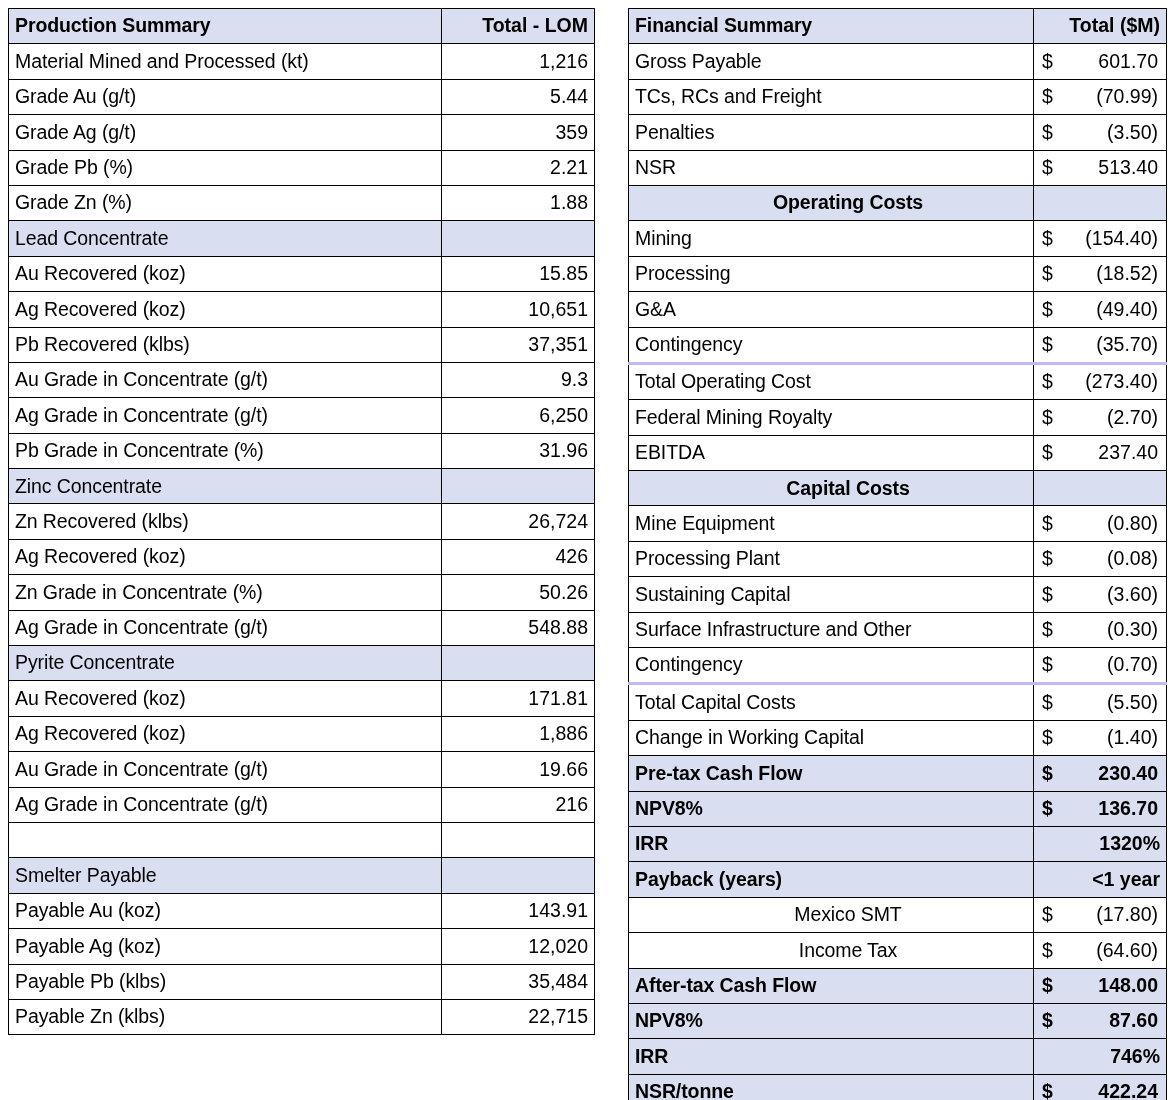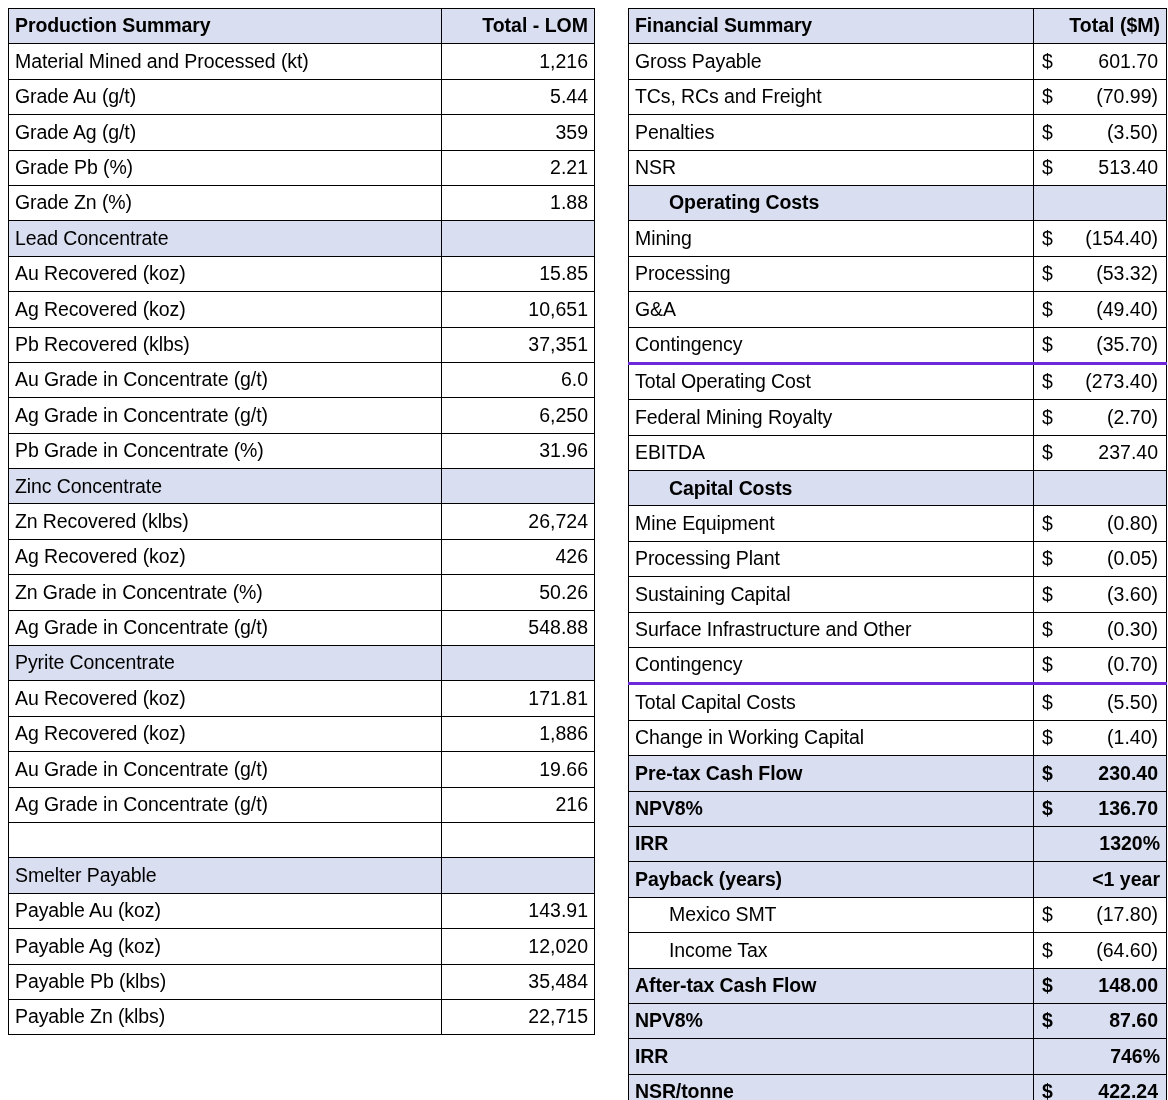--- a/index.html
+++ b/index.html
@@ -68,24 +68,24 @@
   
   tr.shaded > td { background: #d9def0; }
 
   
   tr.bold > td { font-weight: bold; }
 
   
   tr.header > td { background: #d9def0; font-weight: bold; }
 
   
-  td.label.right { text-align: left; padding-left: 40px; }
-
-  
-  tr.topline > td { border-top: 3px solid #6d28d9; }
+  td.label.right { text-align: center; padding-left: 40px; }
+
+  
+  tr.topline > td { border-top: 3px solid #c4b5fd; }
 
   
   td.money {
     padding: 0 8px 0 8px;
   }
   td.money .acct {
     display: flex;
     align-items: baseline;
     justify-content: space-between;
     width: 100%;
@@ -152,21 +152,21 @@
         <tr>
           <td class="label">Ag Recovered (koz)</td>
           <td class="value plain">10,651</td>
         </tr>
         <tr>
           <td class="label">Pb Recovered (klbs)</td>
           <td class="value plain">37,351</td>
         </tr>
         <tr>
           <td class="label">Au Grade in Concentrate (g/t)</td>
-          <td class="value plain">6.0</td>
+          <td class="value plain">9.3</td>
         </tr>
         <tr>
           <td class="label">Ag Grade in Concentrate (g/t)</td>
           <td class="value plain">6,250</td>
         </tr>
         <tr>
           <td class="label">Pb Grade in Concentrate (%)</td>
           <td class="value plain">31.96</td>
         </tr>
         <tr class="shaded">
@@ -295,21 +295,21 @@
               <span class="cur">$</span>
               <span class="num">(154.40)</span>
             </span>
           </td>
         </tr>
         <tr>
           <td class="label">Processing</td>
           <td class="value money">
             <span class="acct">
               <span class="cur">$</span>
-              <span class="num">(53.32)</span>
+              <span class="num">(18.52)</span>
             </span>
           </td>
         </tr>
         <tr>
           <td class="label">G&amp;A</td>
           <td class="value money">
             <span class="acct">
               <span class="cur">$</span>
               <span class="num">(49.40)</span>
             </span>
@@ -362,21 +362,21 @@
               <span class="cur">$</span>
               <span class="num">(0.80)</span>
             </span>
           </td>
         </tr>
         <tr>
           <td class="label">Processing Plant</td>
           <td class="value money">
             <span class="acct">
               <span class="cur">$</span>
-              <span class="num">(0.05)</span>
+              <span class="num">(0.08)</span>
             </span>
           </td>
         </tr>
         <tr>
           <td class="label">Sustaining Capital</td>
           <td class="value money">
             <span class="acct">
               <span class="cur">$</span>
               <span class="num">(3.60)</span>
             </span>

